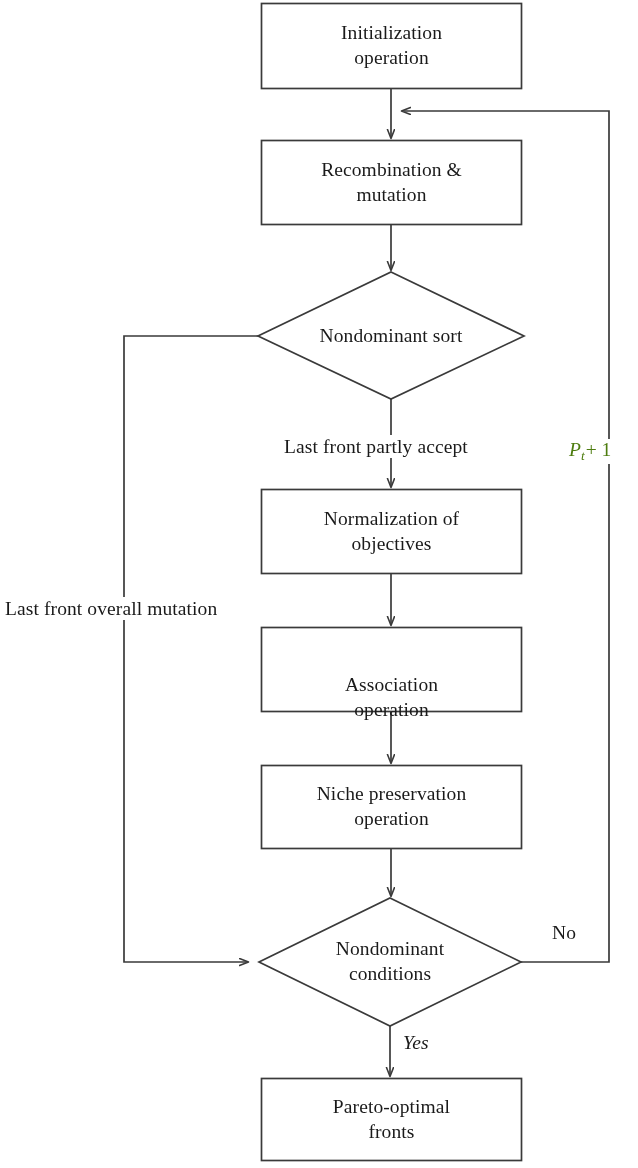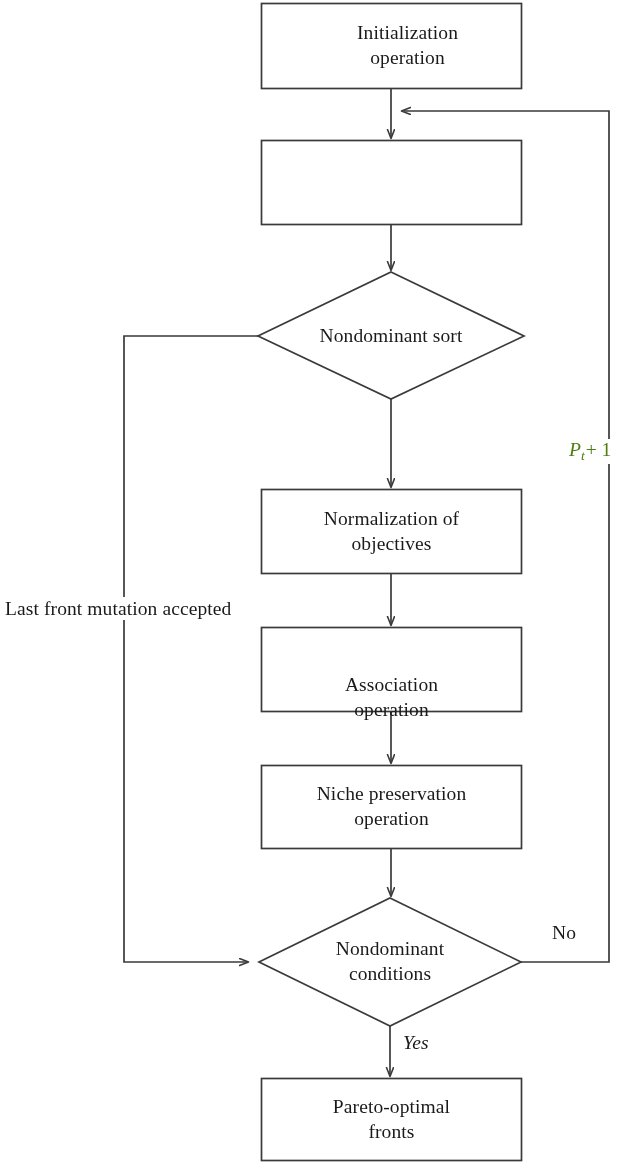--- a/index.html
+++ b/index.html
@@ -98,43 +98,46 @@
       <line x1="391" y1="711" x2="391" y2="763" marker-end="url(#arrowhead)"></line>
       <line x1="391" y1="848" x2="391" y2="896" marker-end="url(#arrowhead)"></line>
       <line x1="390" y1="1026" x2="390" y2="1076" marker-end="url(#arrowhead)"></line>
 
       <path d="M521,962 L609,962 L609,111 L402,111" marker-end="url(#arrowhead)"></path>
 
       <path d="M258,336 L124,336 L124,962 L248,962" marker-end="url(#arrowhead)"></path>
     </g>
   </svg>
 
-  <div class="node-label" style="left:261px; top:3px; width:261px; height:86px;padding-left:16px;">Initialization
+  <div class="node-label" style="left:261px; top:3px; width:261px; height:86px;">Initialization
 operation</div>
 
+  <div class="node-label" style="left:261px; top:140px; width:261px; height:85px;">Recombination &amp;
+mutation</div>
 
   <div class="node-label" style="left:258px; top:306px; width:266px; height:60px;">Nondominant sort</div>
 
   <div class="node-label" style="left:261px; top:489px; width:261px; height:85px;">Normalization of
 objectives</div>
 
   <div class="node-label" style="left:261px; top:627px; width:261px; height:85px;margin-top:28px;">Association
 operation</div>
 
   <div class="node-label" style="left:261px; top:765px; width:261px; height:84px;font-family:Liberation Serif, serif;">Niche preservation
 operation</div>
 
   <div class="node-label" style="left:259px; top:930px; width:262px; height:64px;">Nondominant
 conditions</div>
 
   <div class="node-label" style="left:261px; top:1078px; width:261px; height:83px;">Pareto-optimal
 fronts</div>
 
+  <div class="edge-label" style="left:283px; top:435px;">Last front partly accept</div>
 
-  <div class="edge-label" style="left:4px; top:597px;">Last front mutation accepted</div>
+  <div class="edge-label" style="left:4px; top:597px;">Last front overall mutation</div>
 
   <div class="edge-label" style="left:551px; top:921px;">No</div>
 
   <div class="edge-label" style="left:402px; top:1031px;font-style:italic;">Yes</div>
 
   <div class="math-label" style="left:567px; top:439px;">
     <i>P</i><span class="sub">t</span><span>+ 1</span>
   </div>
 
 </div>

